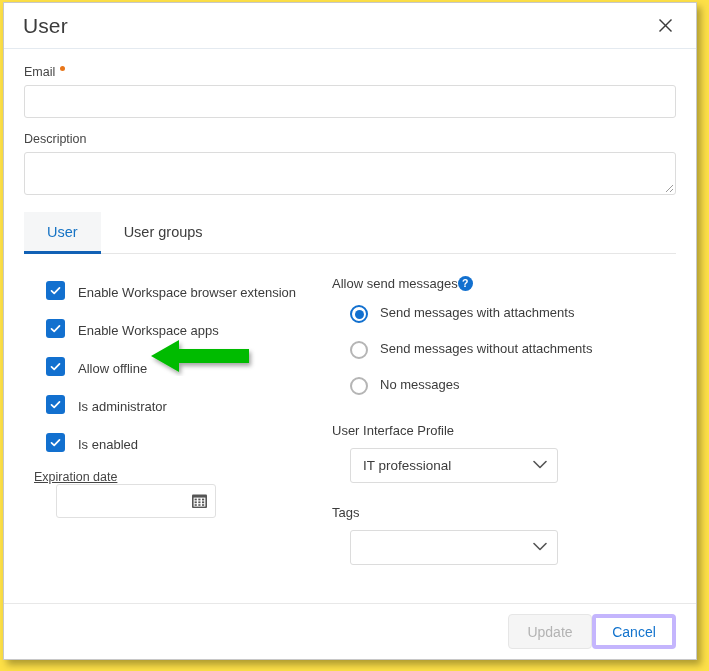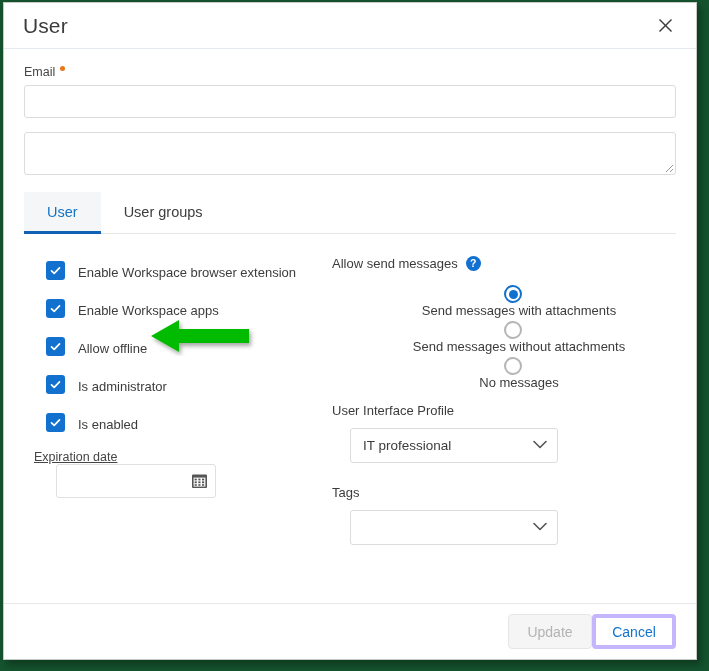--- a/index.html
+++ b/index.html
@@ -6,21 +6,21 @@
     margin: 0;
     padding: 0;
     background: #ffffff;
     font-family: "Liberation Sans", sans-serif;
   }
   #root {
     position: relative;
     width: 709px;
     height: 671px;
     overflow: hidden;
-    background: #14532d;
+    background: #fde047;
   }
   .dialog {
     position: absolute;
     left: 3px;
     top: 2px;
     width: 694px;
     height: 658px;
     background: #ffffff;
     border: 1px solid #c8c8c8;
     box-shadow: 4px 5px 7px rgba(0,0,0,0.30);
@@ -231,45 +231,44 @@
     height: 17px;
     cursor: pointer;
   }
 
   
   .group-label {
     font-size: 13px;
     color: #3c3c3c;
     display: flex;
     align-items: center;
-    gap: 8px;
+    gap: 0;
     margin-bottom: 14px;
   }
   .help-icon {
     width: 15px;
     height: 15px;
     border-radius: 50%;
     background: #1270cf;
     color: #fff;
     font-size: 10.5px;
     font-weight: bold;
     display: inline-flex;
     align-items: center;
     justify-content: center;
     cursor: pointer;
     line-height: 1;
   }
   .radio-row {
     display: flex;
-    align-items: center;
+    align-items: flex-start;
     height: 24px;
     margin-bottom: 12px;
     cursor: pointer;
     margin-left: 18px;
-    flex-direction: column;
   }
   .radio {
     width: 18px;
     height: 18px;
     border-radius: 50%;
     border: 2px solid #b5b5b5;
     box-sizing: border-box;
     flex: 0 0 18px;
     display: flex;
     align-items: center;
@@ -380,20 +379,23 @@
 
       <div class="field-block">
         <div class="field-label">
           <span>Email</span>
           <span class="req-dot"></span>
         </div>
         <input class="text-input" type="text" value="" style="">
       </div>
 
       <div class="field-block">
+        <div class="field-label">
+          <span>Description</span>
+        </div>
         <div class="textarea-wrap">
           <textarea class="text-area" style=""></textarea>
           <svg class="resize-grip" viewBox="0 0 12 12">
             <line x1="11" y1="4" x2="4" y2="11" stroke="#9a9a9a" stroke-width="1"></line>
             <line x1="11" y1="8" x2="8" y2="11" stroke="#9a9a9a" stroke-width="1"></line>
           </svg>
         </div>
       </div>
 
       <div class="tabs">

